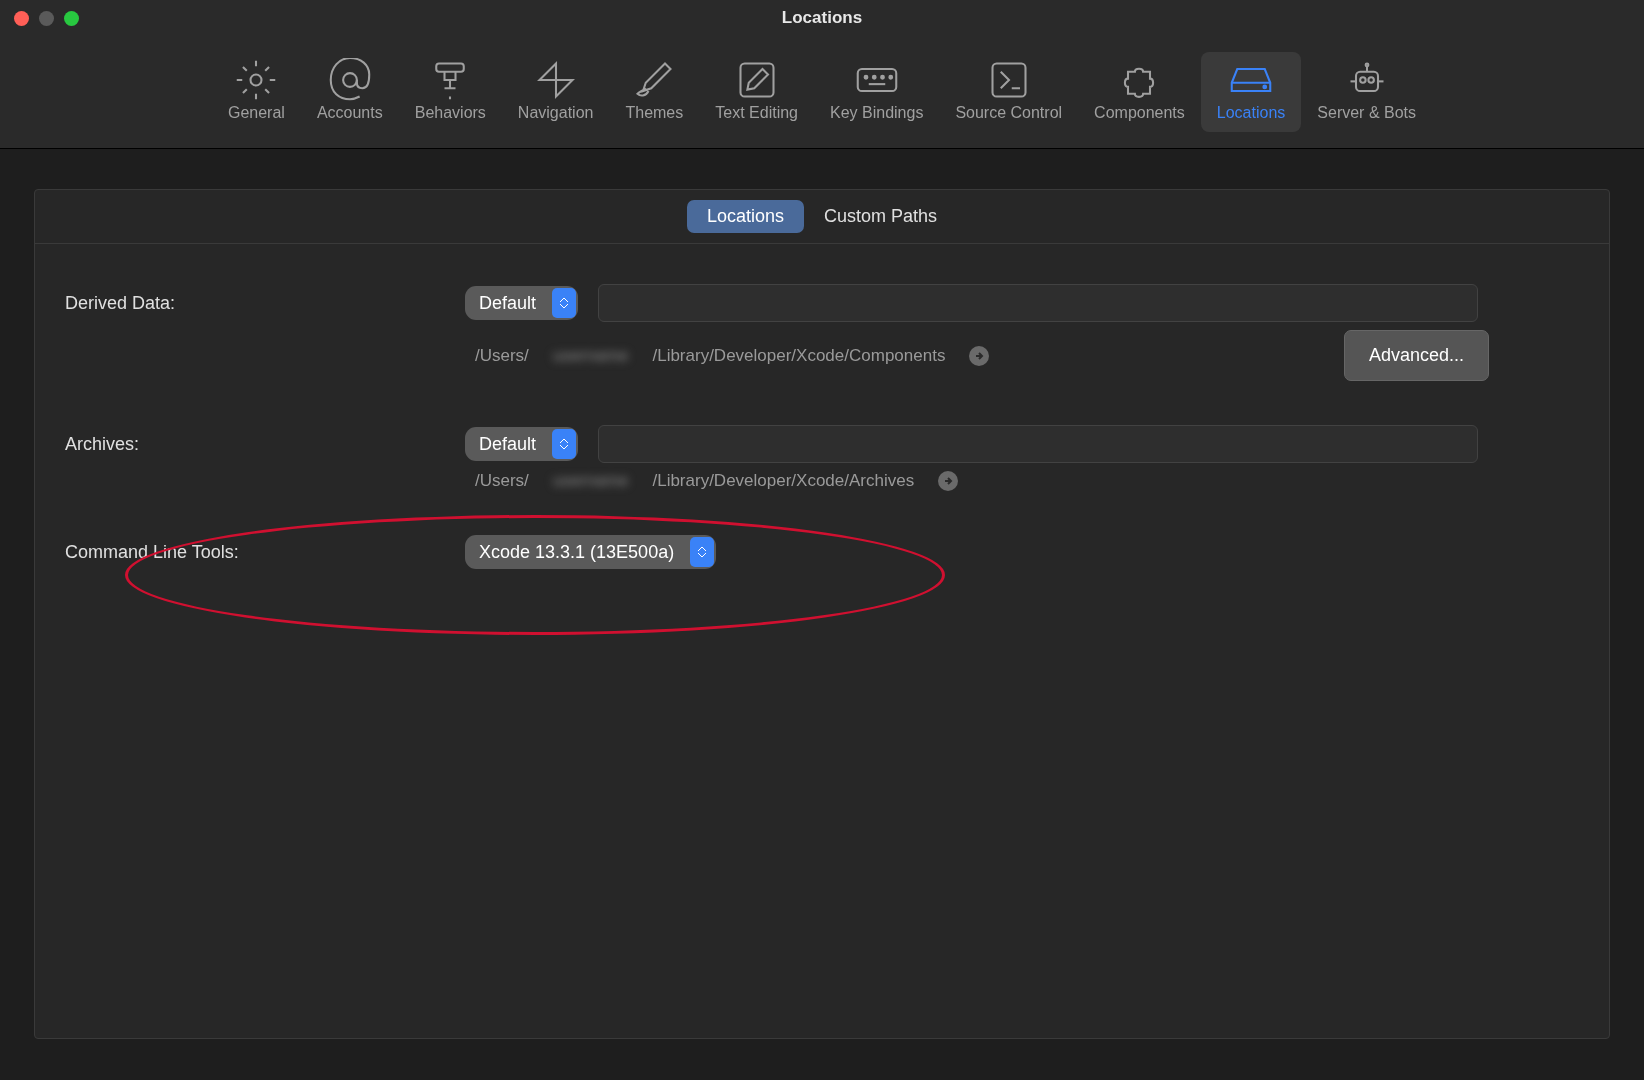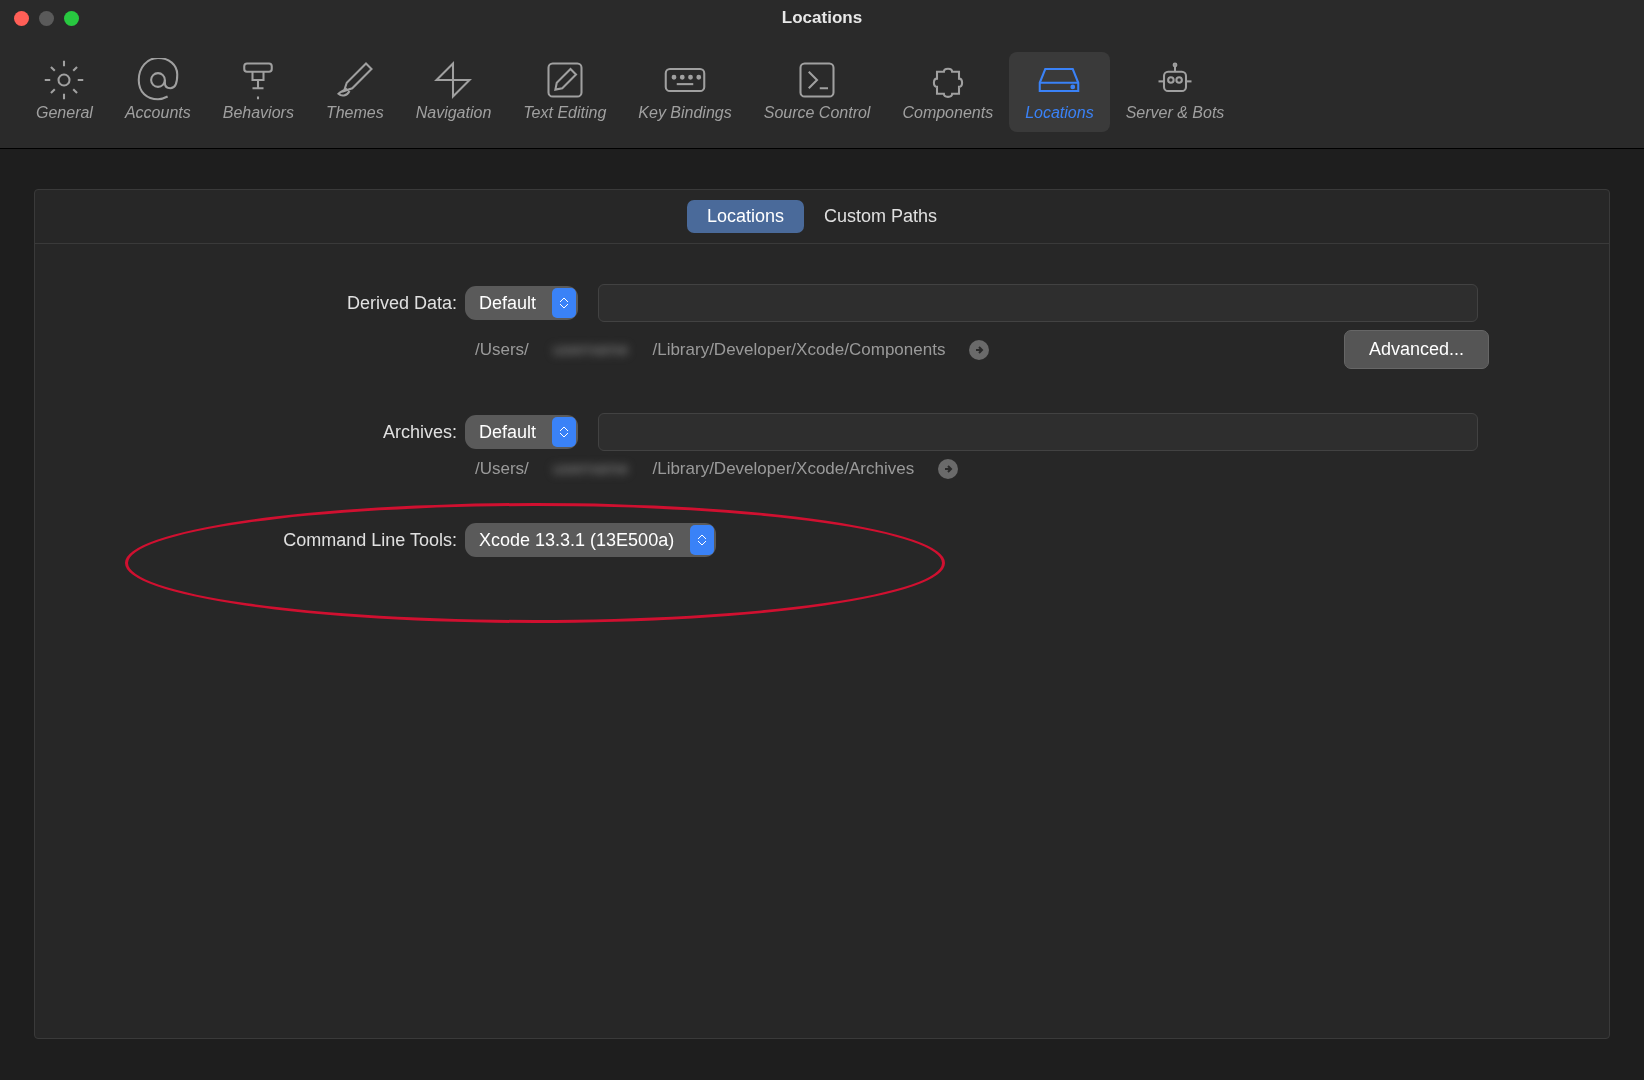--- a/index.html
+++ b/index.html
@@ -42,25 +42,24 @@
       transform: translateX(-50%);
       font-size: 17px;
       font-weight: 600;
       color: #e8e8e8;
     }
     .toolbar {
       height: 113px;
       background: #2a2a2a;
       display: flex;
       align-items: center;
-      justify-content: flex-start;
+      justify-content: center;
       gap: 0;
       border-bottom: 1px solid #000;
       padding: 0 20px;
-      font-style: italic;
     }
     .toolbar-item {
       display: flex;
       flex-direction: column;
       align-items: center;
       justify-content: center;
       padding: 10px 16px;
       cursor: pointer;
       color: #a0a0a0;
       border-radius: 8px;
@@ -125,24 +124,24 @@
       display: flex;
       align-items: center;
       margin-bottom: 8px;
     }
     .form-row-sub {
       display: flex;
       margin-bottom: 44px;
     }
     .form-label {
       width: 400px;
-      text-align: right;
+      text-align: left;
       font-size: 18px;
       color: #e0e0e0;
-      padding-right: 8px;
+      padding-right: 32px;
     }
     .form-indent {
       width: 410px;
     }
     .dropdown {
       display: inline-flex;
       align-items: center;
       background: #5a5a5a;
       border-radius: 11px;
       overflow: hidden;
@@ -198,21 +197,21 @@
       border-radius: 50%;
     }
     .arrow-circle svg {
       width: 12px;
       height: 12px;
     }
     .adv-button {
       background: #555555;
       border: 1px solid #666;
       border-radius: 7px;
-      padding: 8px 24px;
+      padding: 14px 24px;
       font-size: 18px;
       color: #fff;
       cursor: pointer;
       margin-left: auto;
       margin-right: 90px;
     }
     .sub-row-container {
       flex: 1;
       display: flex;
       align-items: center;
@@ -263,32 +262,32 @@
       <svg viewBox="0 0 32 32">
           <rect x="6" y="4" width="20" height="6" rx="2"></rect>
           <path d="M12 10v6h8v-6M12 22h8M16 16v6M16 28v2"></path>
         </svg>
     </div>
     <div class="toolbar-label">Behaviors</div>
   </div>
   <div class="toolbar-item">
     <div class="toolbar-icon">
       <svg viewBox="0 0 32 32">
+          <path d="M16 4 L4 16 L16 16 L16 28 L28 16 L16 16 Z"></path>
+        </svg>
+    </div>
+    <div class="toolbar-label">Navigation</div>
+  </div>
+  <div class="toolbar-item">
+    <div class="toolbar-icon">
+      <svg viewBox="0 0 32 32">
           <path d="M24 4l4 4-14 14-6 2 2-6z M10 22c-2 2-4 2-6 4 2 2 6 2 8-2"></path>
         </svg>
     </div>
     <div class="toolbar-label">Themes</div>
-  </div>
-  <div class="toolbar-item">
-    <div class="toolbar-icon">
-      <svg viewBox="0 0 32 32">
-          <path d="M16 4 L4 16 L16 16 L16 28 L28 16 L16 16 Z"></path>
-        </svg>
-    </div>
-    <div class="toolbar-label">Navigation</div>
   </div>
   <div class="toolbar-item">
     <div class="toolbar-icon">
       <svg viewBox="0 0 32 32">
           <rect x="4" y="4" width="24" height="24" rx="3"></rect>
           <path d="M20 8l4 4-10 10-5 1 1-5z"></path>
         </svg>
     </div>
     <div class="toolbar-label">Text Editing</div>
   </div>

